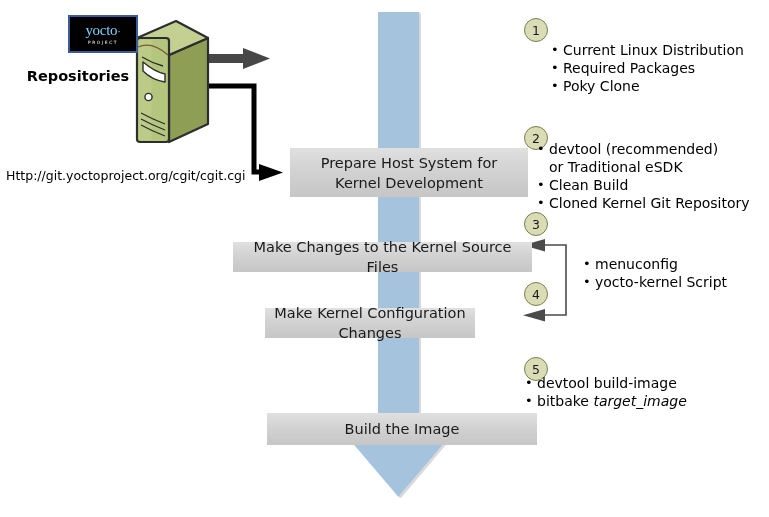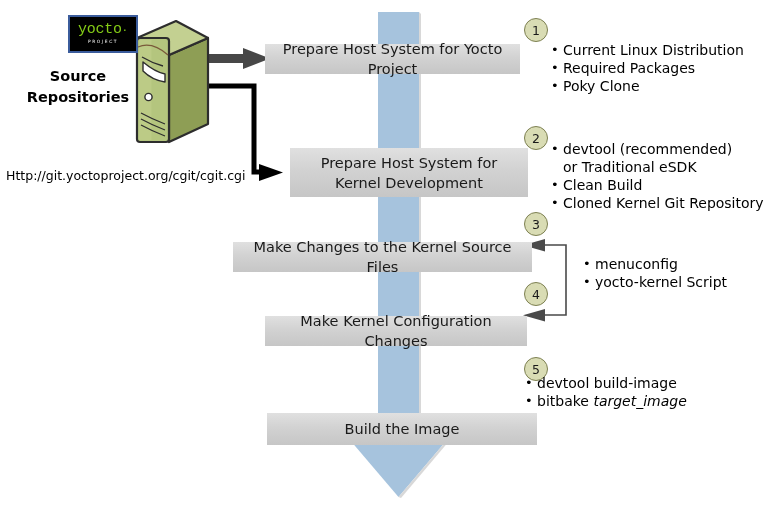--- a/index.html
+++ b/index.html
@@ -35,25 +35,25 @@
     width: 70px; height: 38px;
     background: #000000;
     border: 2px solid #3b5c9c;
     box-sizing: border-box;
     display: flex;
     flex-direction: column;
     align-items: center;
     justify-content: center;
   }
   .logo-word {
-    color: #84cc16;
+    color: #7dd3fc;
     font-size: 15px;
     letter-spacing: -0.3px;
     line-height: 14px;
-    font-family: Liberation Mono, monospace;
+    font-family: Liberation Serif, serif;
   }
   .logo-word .dot { font-size: 11px; }
   .logo-sub {
     color: #ffffff;
     font-size: 4.4px;
     letter-spacing: 1.6px;
     line-height: 7px;
     margin-top: 1px;
     font-family: "DejaVu Sans", sans-serif;
   }
@@ -185,50 +185,48 @@
       <path d="M 141 125 Q 152 131 165 136" stroke="#2d2d2d" stroke-width="1.2" fill="none"></path>
     </g>
   </svg>
 
   <div class="logo">
     <div class="logo-word"><span>yocto</span><span class="dot">·</span></div>
     <div class="logo-sub">PROJECT</div>
   </div>
 
   <div class="src-label">
-    <div>Source</div>
     <div>Repositories</div>
   </div>
   <div class="src-url">Http://git.yoctoproject.org/cgit/cgit.cgi</div>
 
-  <div class="pbox" style="left:265px; top:44px; width:255px; height:30px;">Prepare Host System for Yocto Project</div>
 
   <div class="pbox" style="left:290px; top:148px; width:238px; height:49px;">Prepare Host System for Kernel Development</div>
 
   <div class="pbox" style="left:233px; top:242px; width:299px; height:30px;">Make Changes to the Kernel Source Files</div>
 
-  <div class="pbox" style="left:265px; top:316px; width:262px; height:30px;">Make Kernel Configuration Changes</div>
+  <div class="pbox" style="left:265px; top:308px; width:210px; height:30px;">Make Kernel Configuration Changes</div>
 
   <div class="pbox" style="left:267px; top:377px; width:270px; height:32px;margin-top:36px;">Build the Image</div>
 
   <div class="step" style="left:524px; top:18px;">1</div>
   <div class="step" style="left:524px; top:126px;">2</div>
   <div class="step" style="left:524px; top:212px;">3</div>
   <div class="step" style="left:524px; top:282px;">4</div>
   <div class="step" style="left:524px; top:357px;">5</div>
 
   <div class="bullets" style="left:550px; top:41px;">
     <ul>
       <li>Current Linux Distribution</li>
       <li>Required Packages</li>
       <li>Poky Clone</li>
     </ul>
   </div>
 
-  <div class="bullets" style="left:550px; top:140px; width:190px;">
+  <div class="bullets" style="left:536px; top:140px; width:190px;">
     <ul>
       <li class="wrap">devtool (recommended) or Traditional eSDK</li>
       <li>Clean Build</li>
       <li>Cloned Kernel Git Repository</li>
     </ul>
   </div>
 
   <div class="bullets" style="left:582px; top:255px;">
     <ul>
       <li>menuconfig</li>

